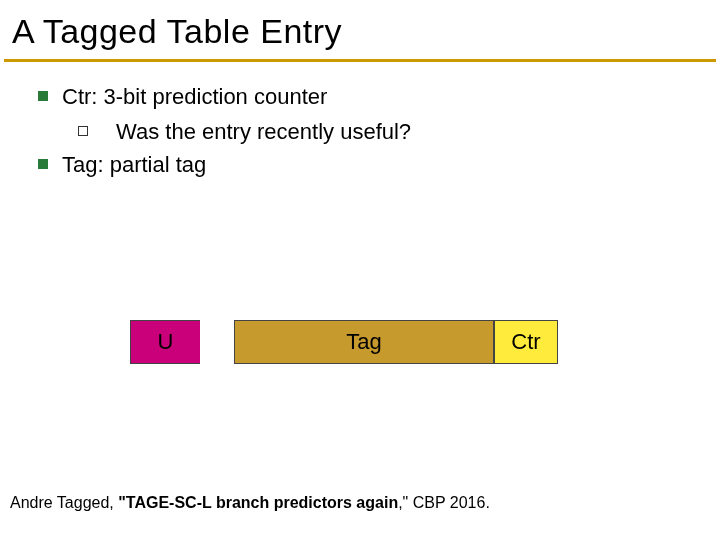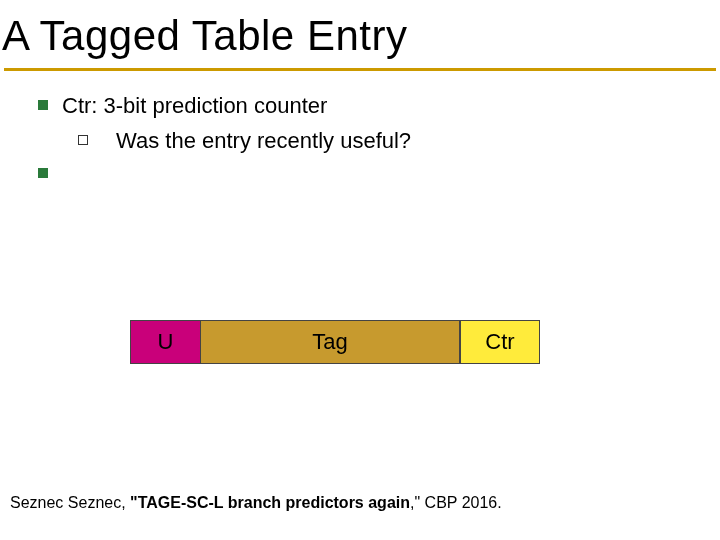--- a/index.html
+++ b/index.html
@@ -4,23 +4,23 @@
 <style>
   * { margin: 0; padding: 0; box-sizing: border-box; }
   html, body { width: 720px; height: 540px; }
   body {
     font-family: Arial, Helvetica, sans-serif;
     background: #fff;
     color: #000;
     position: relative;
   }
   .title {
-    font-size: 42px;
+    font-size: 34px;
     font-weight: 400;
-    padding: 12px 10px 8px 2px;
+    padding: 12px 10px 8px 12px;
     letter-spacing: 0.5px;
   }
   .title-underline {
     height: 3px;
     background: #cc9a00;
     margin: 0 4px 18px 4px;
   }
   .bullets {
     padding-left: 38px;
     padding-right: 6px;
@@ -64,22 +64,22 @@
   }
   .cell {
     border: 1px solid #444;
     display: flex;
     align-items: center;
     justify-content: center;
     font-size: 22px;
     font-family: Arial, Helvetica, sans-serif;
   }
   .cell-u   { width: 70px;  background: #c9007a; color:#000; border-right: none; }
-  .cell-tag { width: 260px; background: #c79a2e; color:#000; }
-  .cell-ctr { width: 80px;  background: #ffeb3b; color:#000; }
+  .cell-tag { width: 260px; background: #c79a2e; color:#000;margin-left:34px; }
+  .cell-ctr { width: 64px;  background: #ffeb3b; color:#000; }
   .citation {
     position: absolute;
     left: 10px;
     bottom: 28px;
     font-size: 16px;
   }
   .cite-title { font-weight: bold; }
 </style>
 </head>
 <body>
@@ -93,24 +93,25 @@
     <div>Ctr: 3-bit prediction counter</div>
   </div>
   <div class="sub-bullets">
     <div class="sub-row">
       <div class="bullet-hollow"></div>
       <div>Was the entry recently useful?</div>
     </div>
   </div>
   <div class="bullet-row">
     <div class="bullet-sq"></div>
+    <div>Tag: partial tag</div>
   </div>
 </div>
 
 <div class="diagram">
   <div class="cell cell-u">U</div>
   <div class="cell cell-tag">Tag</div>
   <div class="cell cell-ctr">Ctr</div>
 </div>
 
 <div class="citation">
-  <span>Seznec Seznec, </span><span class="cite-title">"TAGE-SC-L branch predictors again</span><span>," CBP 2016.</span>
+  <span>Andre Tagged, </span><span class="cite-title">"TAGE-SC-L branch predictors again</span><span>," CBP 2016.</span>
 </div>
 
 </body></html>

